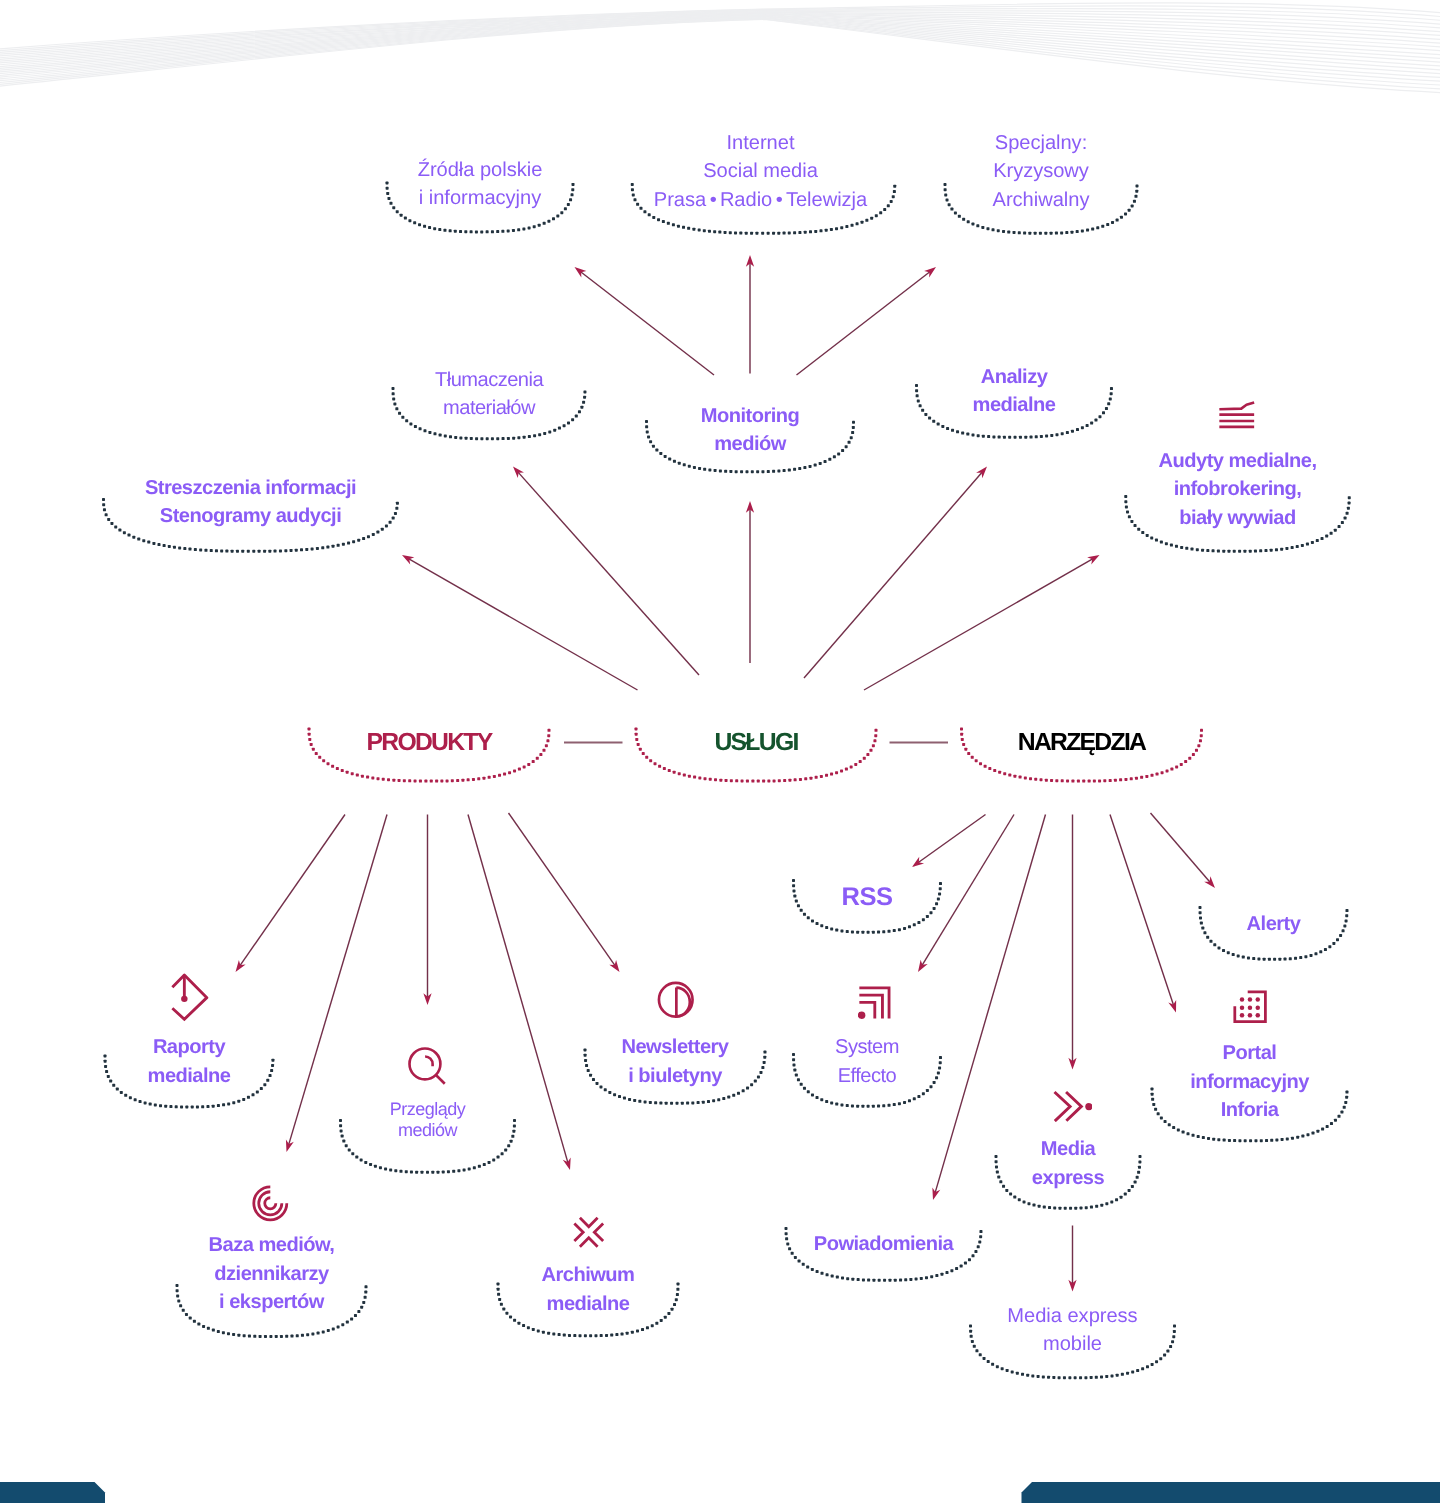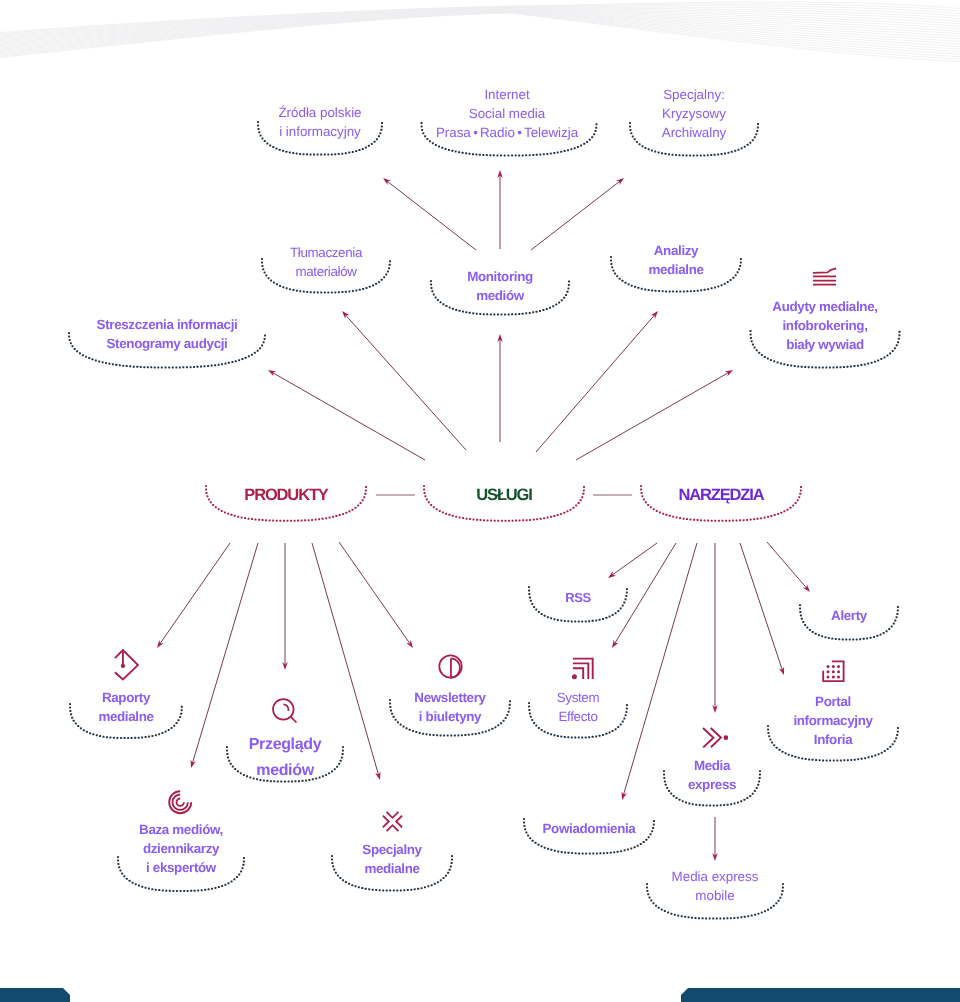--- a/index.html
+++ b/index.html
@@ -1289,45 +1289,45 @@
 infobrokering,
 biały wywiad</div>
       </div>
       <div class="node" style="left: 136px; top: 484.8px; width: 300px;">
         <div class="lbl" style="font-size: 16.5px; font-weight: 700; line-height: 20px; letter-spacing: -1.15px; color: rgb(173, 31, 75);">PRODUKTY</div>
       </div>
       <div class="node" style="left: 354px; top: 484.8px; width: 300px;">
         <div class="lbl" style="font-size: 16.5px; font-weight: 700; line-height: 20px; letter-spacing: -1.15px; color: #14532d;">USŁUGI</div>
       </div>
       <div class="node" style="left: 571px; top: 484.8px; width: 300px;">
-        <div class="lbl" style="font-size: 16.5px; font-weight: 700; line-height: 20px; letter-spacing: -1.15px; color: #6d28d9;">NARZĘDZIA</div>
+        <div class="lbl" style="font-size: 16.5px; font-weight: 700; line-height: 20px; letter-spacing: -1.15px; color: #000000;">NARZĘDZIA</div>
       </div>
       <div class="node" style="left: -24px; top: 687.8px; width: 300px;">
         <div class="lbl" style="font-size: 13.4px; font-weight: 700; line-height: 19px; letter-spacing: -0.35px;">Raporty
 medialne</div>
       </div>
       <div class="node" style="left: 135px; top: 731.8px; width: 300px;">
-        <div class="lbl" style="font-size: 16px; font-weight: 700; line-height: 26px; letter-spacing: -0.35px;">Przeglądy
+        <div class="lbl" style="font-size: 12px; font-weight: 400; line-height: 14px; letter-spacing: -0.35px;">Przeglądy
 mediów</div>
       </div>
       <div class="node" style="left: 31px; top: 819.8px; width: 300px;">
         <div class="lbl" style="font-size: 13.4px; font-weight: 700; line-height: 19px; letter-spacing: -0.35px;">Baza mediów,
 dziennikarzy
 i ekspertów</div>
       </div>
       <div class="node" style="left: 242px; top: 839.8px; width: 300px;">
-        <div class="lbl" style="font-size: 13.4px; font-weight: 700; line-height: 19px; letter-spacing: -0.35px;">Specjalny
+        <div class="lbl" style="font-size: 13.4px; font-weight: 700; line-height: 19px; letter-spacing: -0.35px;">Archiwum
 medialne</div>
       </div>
       <div class="node" style="left: 300px; top: 687.8px; width: 300px;">
         <div class="lbl" style="font-size: 13.4px; font-weight: 700; line-height: 19px; letter-spacing: -0.35px;">Newslettery
 i biuletyny</div>
       </div>
       <div class="node" style="left: 428px; top: 587.8px; width: 300px;">
-        <div class="lbl" style="font-size: 13px; font-weight: 700; line-height: 19px; letter-spacing: -0.35px;">RSS</div>
+        <div class="lbl" style="font-size: 17px; font-weight: 700; line-height: 19px; letter-spacing: -0.35px;">RSS</div>
       </div>
       <div class="node" style="left: 699px; top: 605.8px; width: 300px;">
         <div class="lbl" style="font-size: 13.4px; font-weight: 700; line-height: 19px; letter-spacing: -0.35px;">Alerty</div>
       </div>
       <div class="node" style="left: 428px; top: 687.8px; width: 300px;">
         <div class="lbl" style="font-size: 13.4px; font-weight: 400; line-height: 19px; letter-spacing: -0.35px;">System
 Effecto</div>
       </div>
       <div class="node" style="left: 439px; top: 818.5px; width: 300px;">
         <div class="lbl" style="font-size: 13.4px; font-weight: 700; line-height: 19px; letter-spacing: -0.35px;">Powiadomienia</div>

